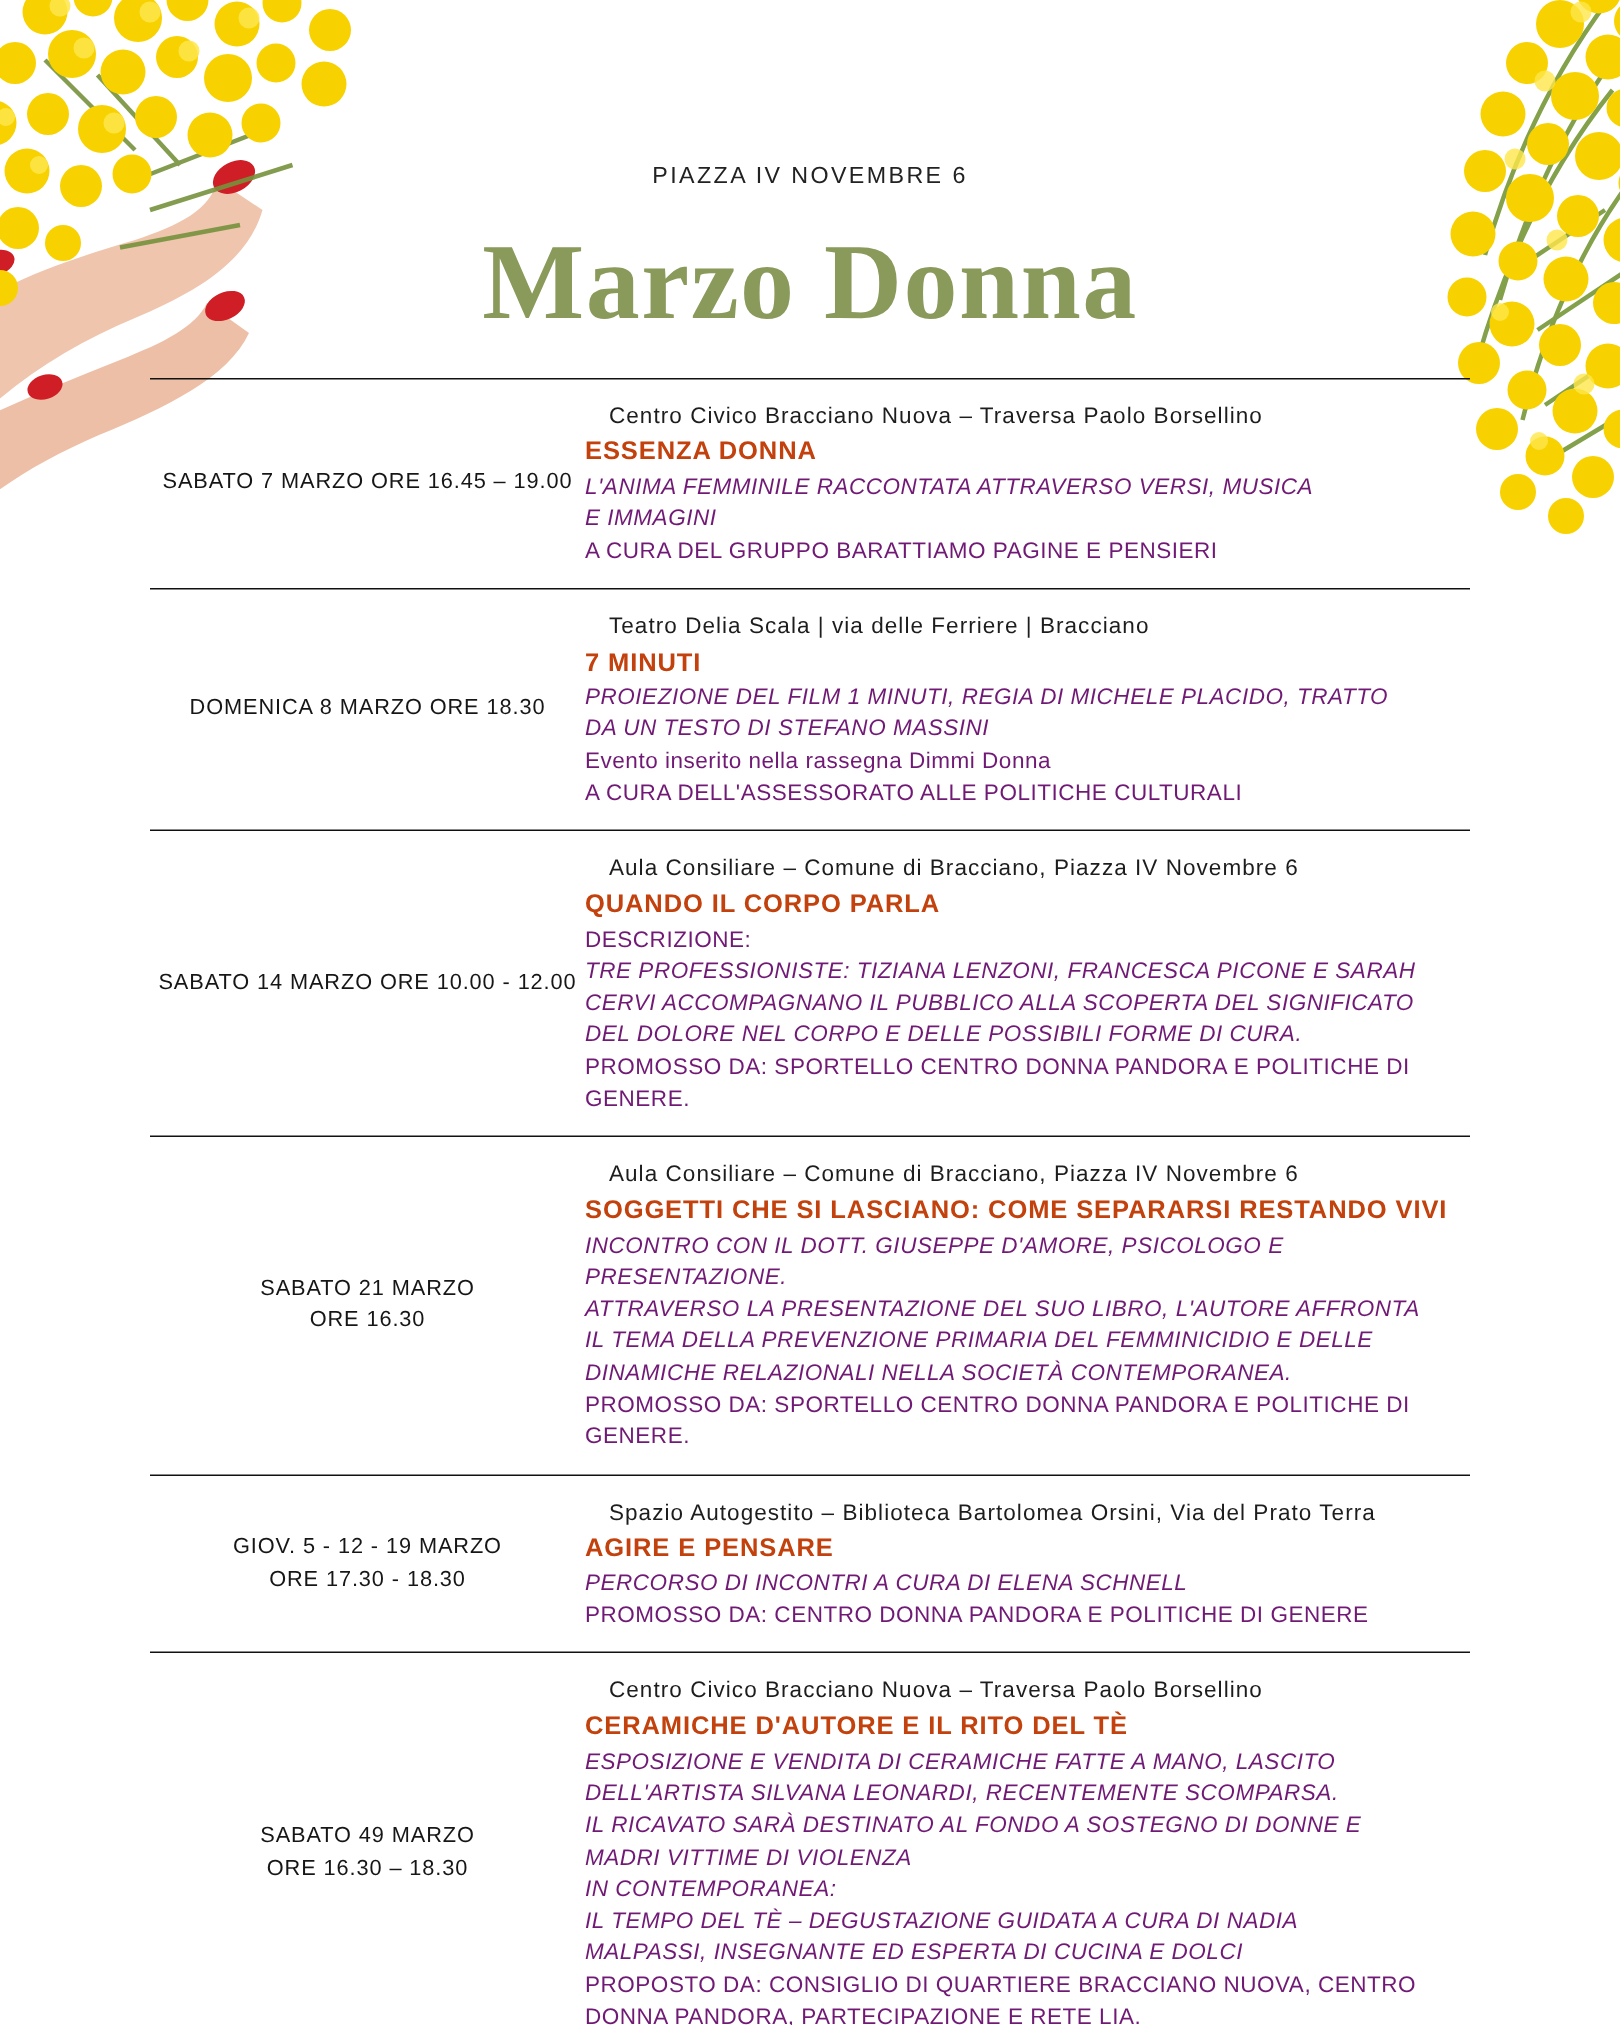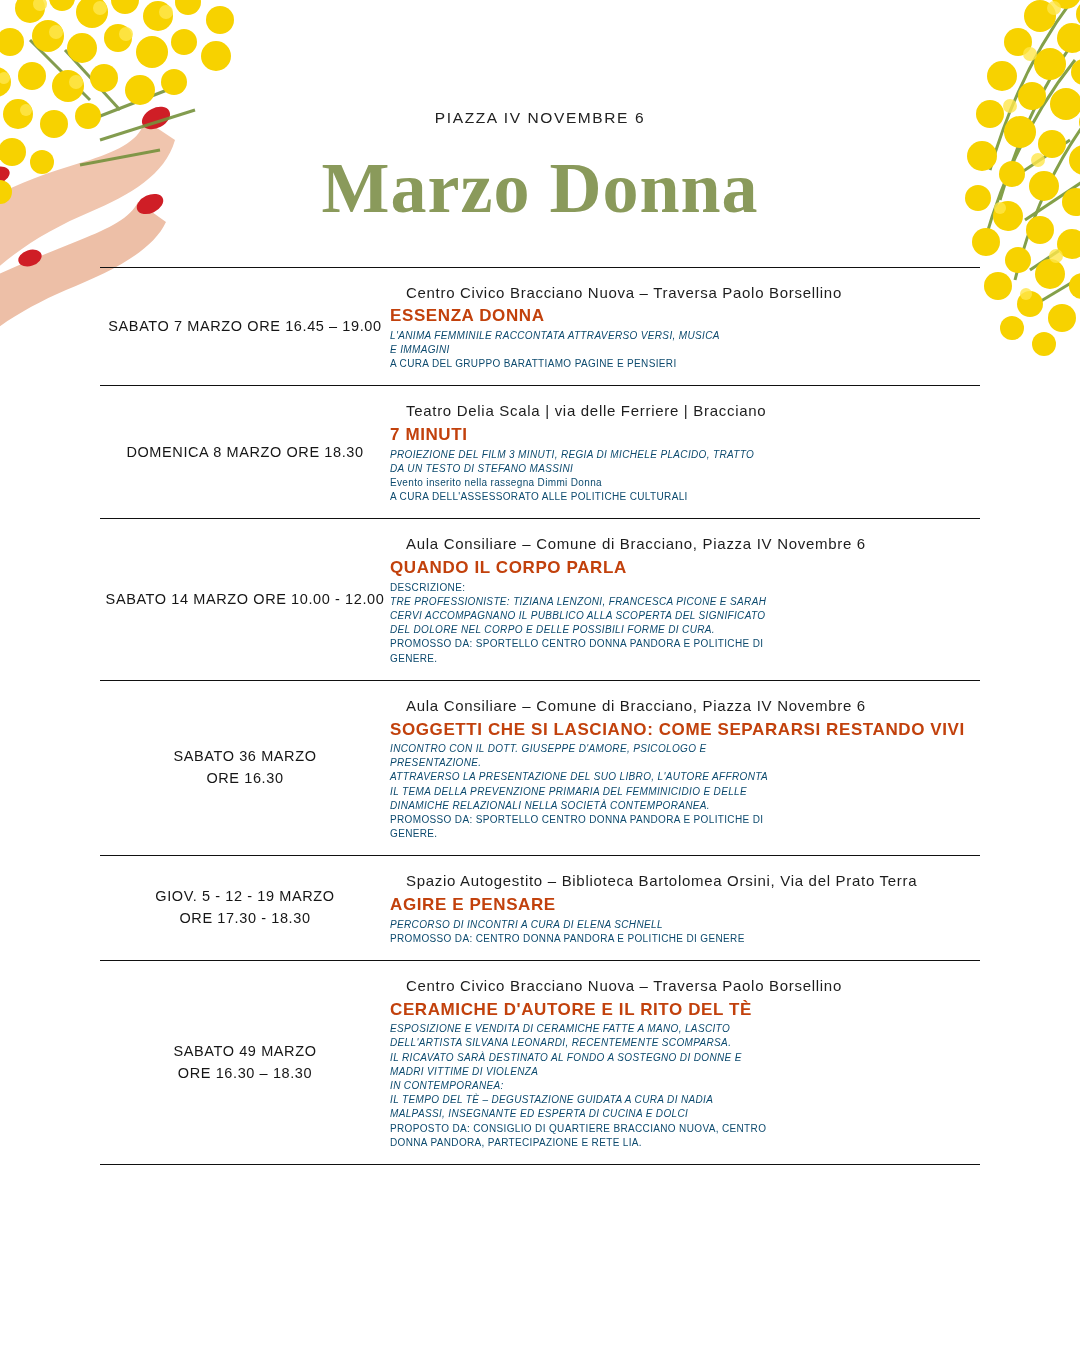--- a/index.html
+++ b/index.html
@@ -53,21 +53,21 @@
   }
 
   .title {
     text-align: center;
     font-family: "Liberation Serif", serif;
     font-weight: bold;
     font-size: 72px;
     color: #8a9a5b;
     letter-spacing: 1px;
     margin-top: 14px;
-    margin-bottom: 37px;
+    margin-bottom: 22px;
   }
 
   table.schedule {
     width: 880px;
     border-collapse: collapse;
     margin: 0 auto;
   }
   table.schedule tr {
     border-top: 1px solid #111;
   }
@@ -102,23 +102,23 @@
     margin-left: 16px;
   }
   .evt-title {
     font-size: 17px;
     font-weight: bold;
     letter-spacing: 0.6px;
     color: #c2410c;
     line-height: 1.5;
   }
   .desc {
-    font-size: 10px;
+    font-size: 15px;
     letter-spacing: 0.35px;
-    color: #0c4a6e;
+    color: #701a75;
     line-height: 1.42;
   }
   .desc.italic {
     font-style: italic;
   }
 </style>
 </head>
 <body>
 
 <div class="deco deco-tl">
@@ -265,21 +265,21 @@
             <div class="desc">A CURA DEL GRUPPO BARATTIAMO PAGINE E PENSIERI</div>
           </td>
         </tr>
         <tr>
           <td class="when">
             <div>DOMENICA 8 MARZO ORE 18.30</div>
           </td>
           <td class="what">
             <div class="venue">Teatro Delia Scala | via delle Ferriere | Bracciano</div>
             <div class="evt-title">7 MINUTI</div>
-            <div class="desc italic">PROIEZIONE DEL FILM 3 MINUTI, REGIA DI MICHELE PLACIDO, TRATTO</div>
+            <div class="desc italic">PROIEZIONE DEL FILM 1 MINUTI, REGIA DI MICHELE PLACIDO, TRATTO</div>
             <div class="desc italic">DA UN TESTO DI STEFANO MASSINI</div>
             <div class="desc">Evento inserito nella rassegna Dimmi Donna</div>
             <div class="desc">A CURA DELL'ASSESSORATO ALLE POLITICHE CULTURALI</div>
           </td>
         </tr>
         <tr>
           <td class="when">
             <div>SABATO 14 MARZO ORE 10.00 - 12.00</div>
           </td>
           <td class="what">
@@ -288,21 +288,21 @@
             <div class="desc">DESCRIZIONE:</div>
             <div class="desc italic">TRE PROFESSIONISTE: TIZIANA LENZONI, FRANCESCA PICONE E SARAH</div>
             <div class="desc italic">CERVI ACCOMPAGNANO IL PUBBLICO ALLA SCOPERTA DEL SIGNIFICATO</div>
             <div class="desc italic">DEL DOLORE NEL CORPO E DELLE POSSIBILI FORME DI CURA.</div>
             <div class="desc">PROMOSSO DA: SPORTELLO CENTRO DONNA PANDORA E POLITICHE DI</div>
             <div class="desc">GENERE.</div>
           </td>
         </tr>
         <tr>
           <td class="when">
-            <div>SABATO 36 MARZO</div>
+            <div>SABATO 21 MARZO</div>
             <div>ORE 16.30</div>
           </td>
           <td class="what">
             <div class="venue">Aula Consiliare – Comune di Bracciano, Piazza IV Novembre 6</div>
             <div class="evt-title">SOGGETTI CHE SI LASCIANO: COME SEPARARSI RESTANDO VIVI</div>
             <div class="desc italic">INCONTRO CON IL DOTT. GIUSEPPE D'AMORE, PSICOLOGO E</div>
             <div class="desc italic">PRESENTAZIONE.</div>
             <div class="desc italic">ATTRAVERSO LA PRESENTAZIONE DEL SUO LIBRO, L'AUTORE AFFRONTA</div>
             <div class="desc italic">IL TEMA DELLA PREVENZIONE PRIMARIA DEL FEMMINICIDIO E DELLE</div>
             <div class="desc italic">DINAMICHE RELAZIONALI NELLA SOCIETÀ CONTEMPORANEA.</div>

